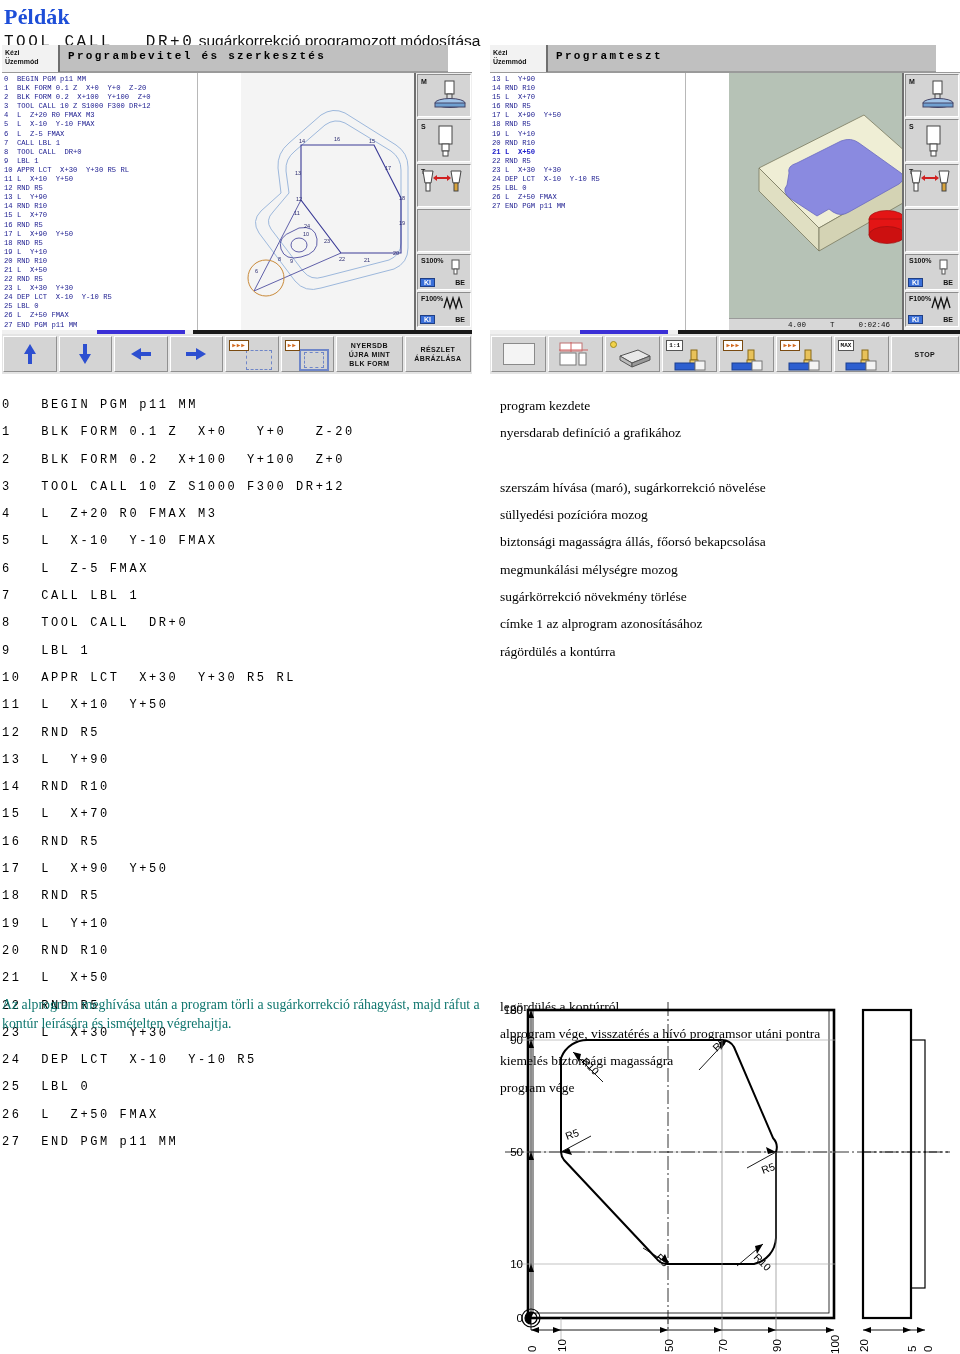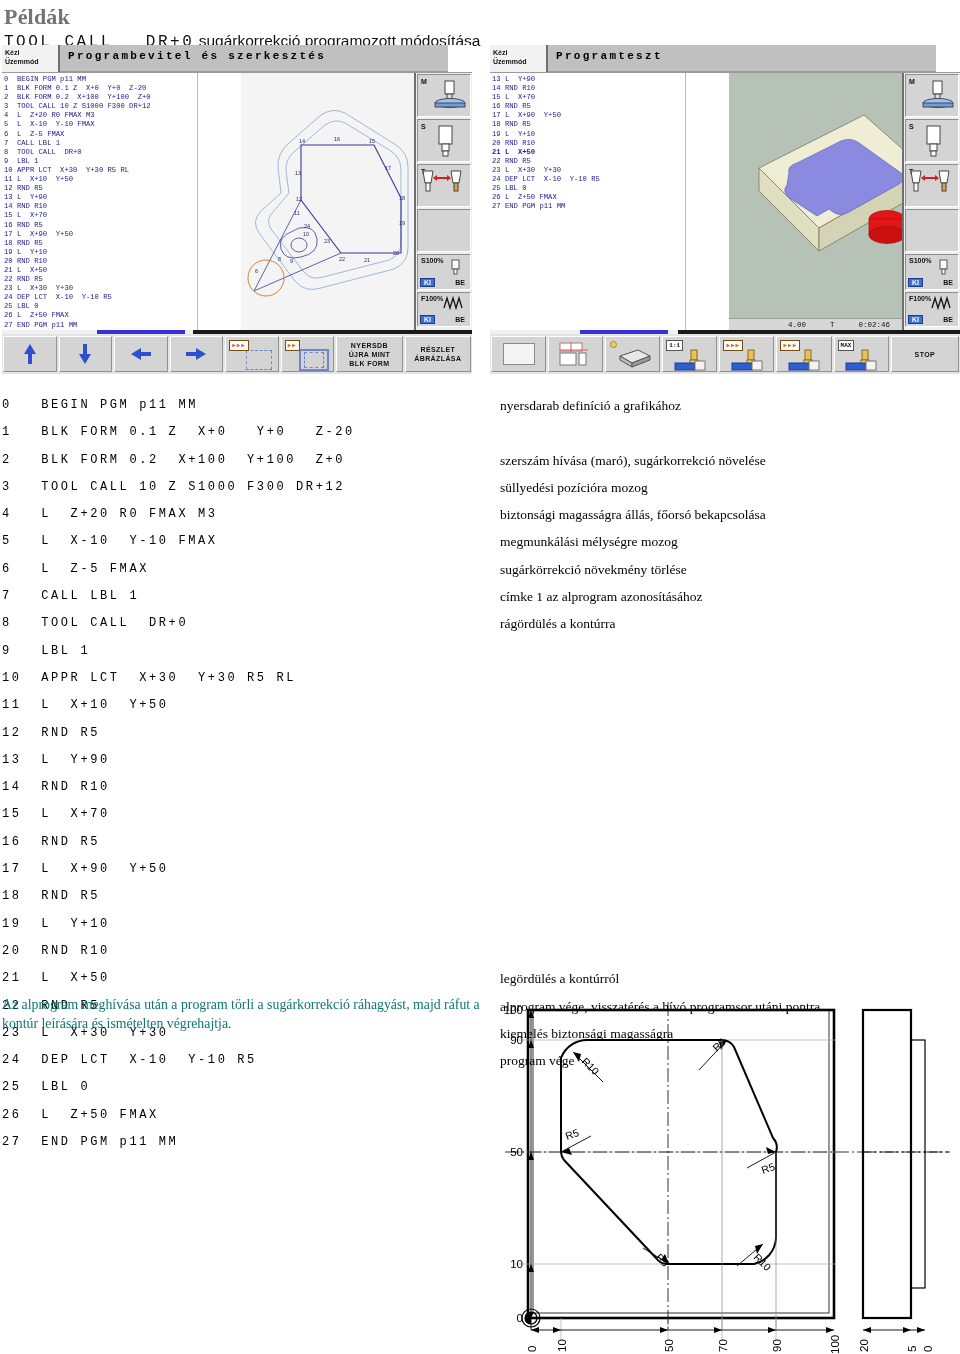--- a/index.html
+++ b/index.html
@@ -10,21 +10,21 @@
     font-family: "Liberation Serif", serif;
     position: relative;
     overflow: hidden;
   }
 
   
   .page-title {
     font-family: "Liberation Serif", serif;
     font-weight: bold;
     font-size: 22px;
-    color: #737373;
+    color: #1d4ed8;
     margin: 4px 0 0 4px;
     letter-spacing: 0.2px;
   }
   .subtitle-row {
     margin: 2px 0 4px 4px;
     font-family: "Liberation Sans", sans-serif;
     font-size: 16px;
     color: #111;
     white-space: nowrap;
   }
@@ -662,20 +662,21 @@
     <div class="doc-line">20  RND R10</div>
     <div class="doc-line">21  L  X+50</div>
     <div class="doc-line">22  RND R5</div>
     <div class="doc-line">23  L  X+30  Y+30</div>
     <div class="doc-line">24  DEP LCT  X-10  Y-10 R5</div>
     <div class="doc-line">25  LBL 0</div>
     <div class="doc-line">26  L  Z+50 FMAX</div>
     <div class="doc-line">27  END PGM p11 MM</div>
   </div>
 <div class="doc-notes">
+    <div class="note-line">program kezdete</div>
     <div class="note-line">nyersdarab definíció a grafikához</div>
     <div class="note-line empty">&nbsp;</div>
     <div class="note-line">szerszám hívása (maró), sugárkorrekció növelése</div>
     <div class="note-line">süllyedési pozícióra mozog</div>
     <div class="note-line">biztonsági magasságra állás, főorsó bekapcsolása</div>
     <div class="note-line">megmunkálási mélységre mozog</div>
     <div class="note-line">sugárkörrekció növekmény törlése</div>
     <div class="note-line">címke 1 az alprogram azonosításához</div>
     <div class="note-line">rágördülés a kontúrra</div>
     <div class="note-line empty">&nbsp;</div>

